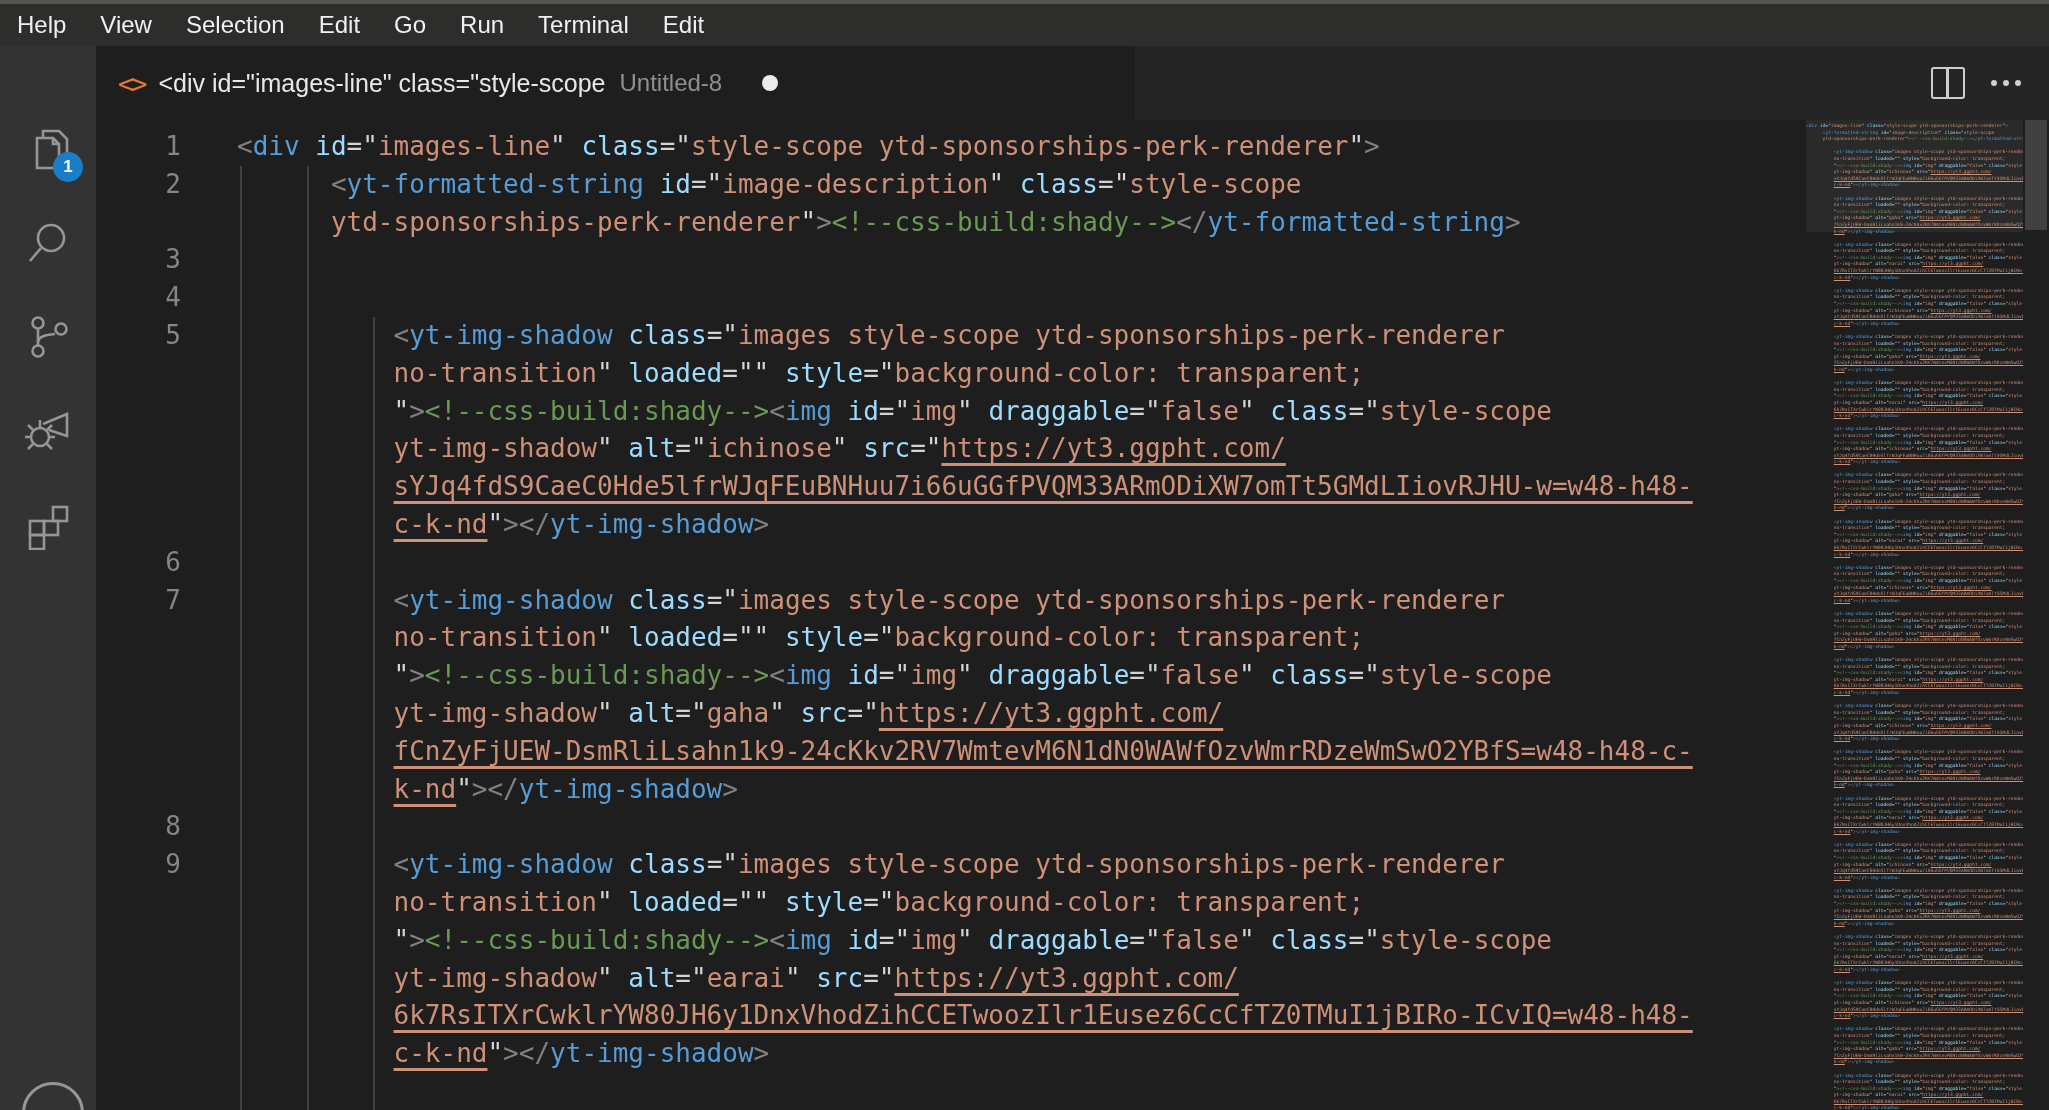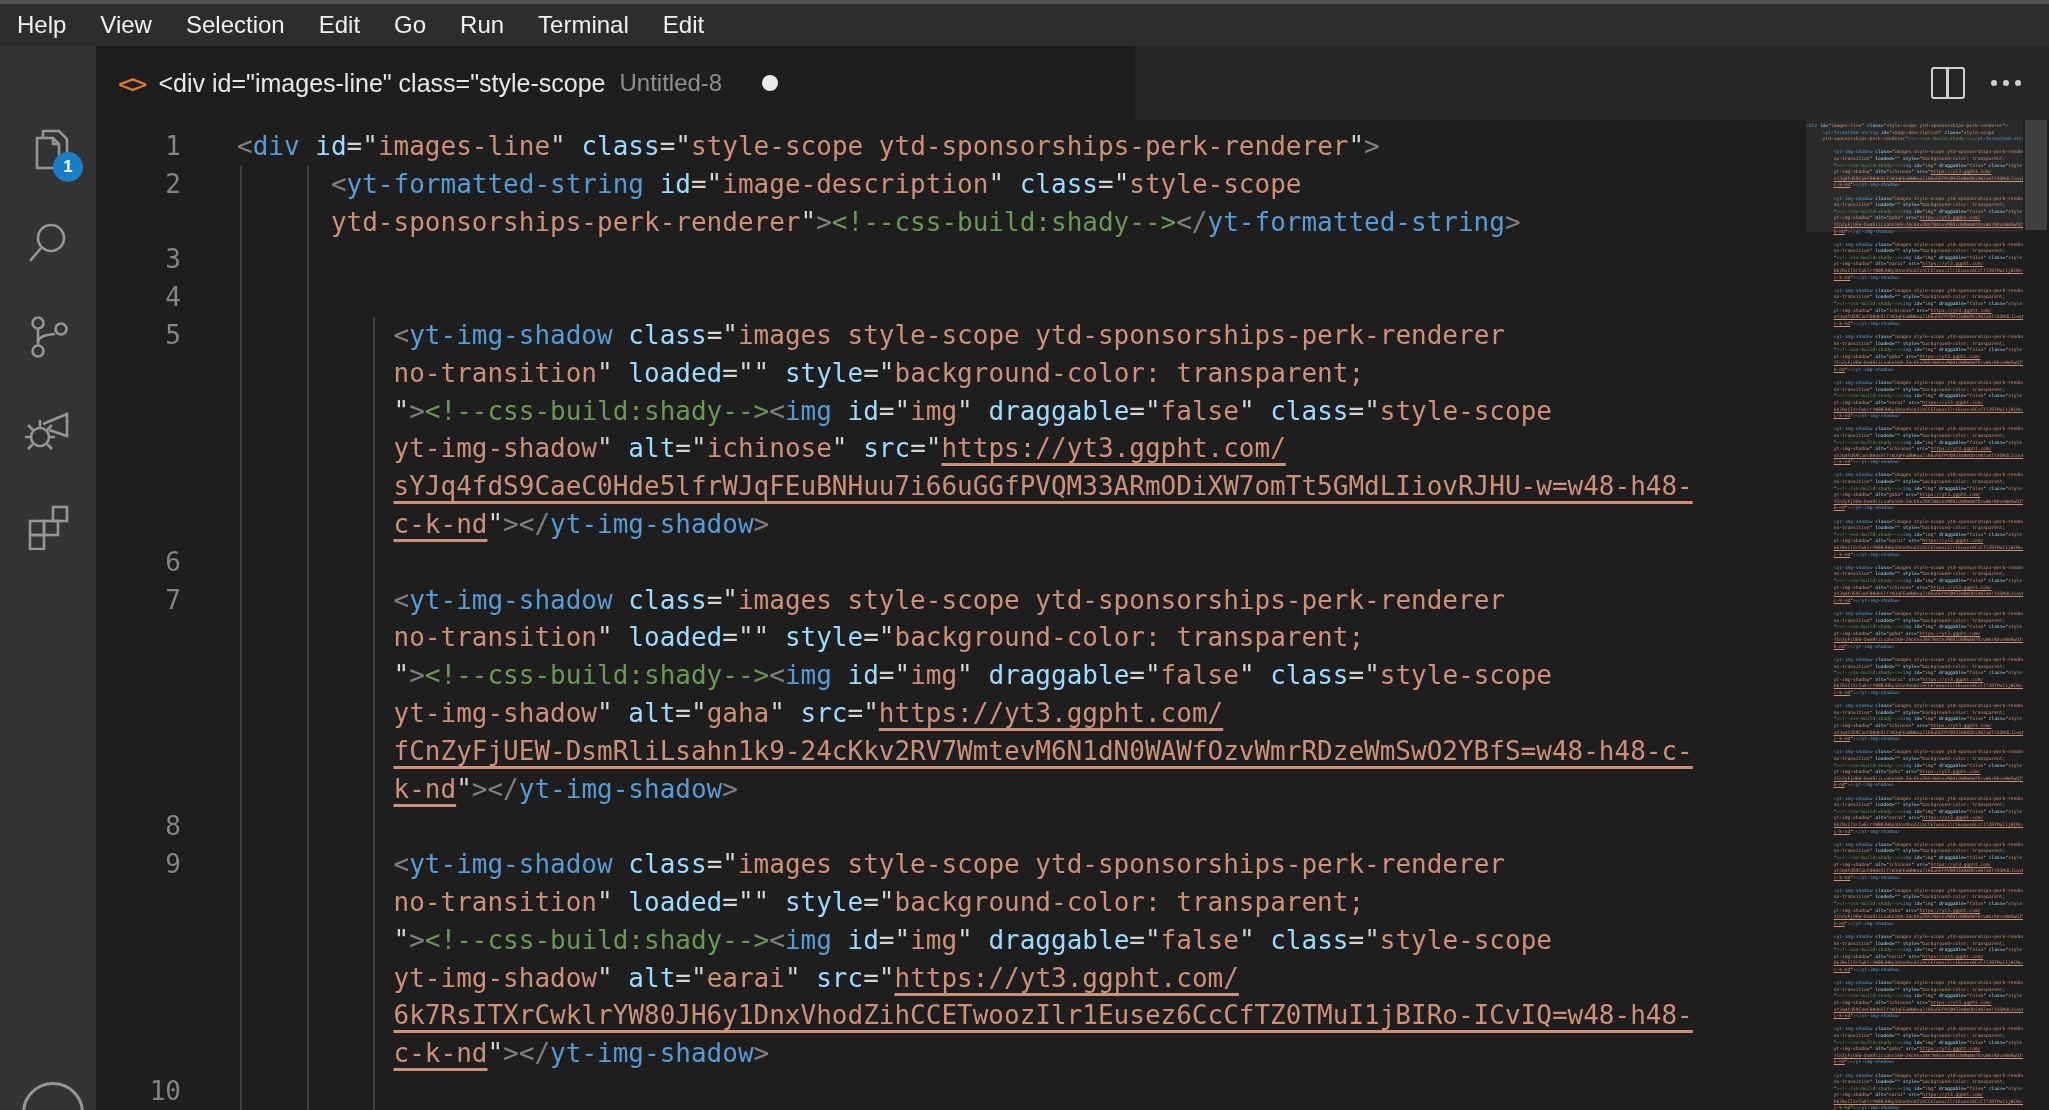--- a/index.html
+++ b/index.html
@@ -151,21 +151,20 @@
           <div class="crow"><span class="gut"></span><span class="txt" style="padding-left: 10ch;"><span class="tok-s">yt-img-shadow</span><span class="tok-q">"</span><span class="tok-d"> </span><span class="tok-a">alt</span><span class="tok-eq">=</span><span class="tok-q">"</span><span class="tok-s">gaha</span><span class="tok-q">"</span><span class="tok-d"> </span><span class="tok-a">src</span><span class="tok-eq">=</span><span class="tok-q">"</span><span class="tok-u">https://yt3.ggpht.com/</span></span></div>
           <div class="crow"><span class="gut"></span><span class="txt" style="padding-left: 10ch;"><span class="tok-u">fCnZyFjUEW-DsmRliLsahn1k9-24cKkv2RV7WmtevM6N1dN0WAWfOzvWmrRDzeWmSwO2YBfS=w48-h48-c-</span></span></div>
           <div class="crow"><span class="gut"></span><span class="txt" style="padding-left: 10ch;"><span class="tok-u">k-nd</span><span class="tok-q">"</span><span class="tok-p">&gt;</span><span class="tok-p">&lt;/</span><span class="tok-t">yt-img-shadow</span><span class="tok-p">&gt;</span></span></div>
           <div class="crow"><span class="gut">8</span><span class="txt" style="padding-left: 0ch;"></span></div>
           <div class="crow"><span class="gut">9</span><span class="txt" style="padding-left: 10ch;"><span class="tok-p">&lt;</span><span class="tok-t">yt-img-shadow</span><span class="tok-d"> </span><span class="tok-a">class</span><span class="tok-eq">=</span><span class="tok-q">"</span><span class="tok-s">images style-scope ytd-sponsorships-perk-renderer</span></span></div>
           <div class="crow"><span class="gut"></span><span class="txt" style="padding-left: 10ch;"><span class="tok-s">no-transition</span><span class="tok-q">"</span><span class="tok-d"> </span><span class="tok-a">loaded</span><span class="tok-eq">=</span><span class="tok-q">""</span><span class="tok-d"> </span><span class="tok-a">style</span><span class="tok-eq">=</span><span class="tok-q">"</span><span class="tok-s">background-color: transparent;</span></span></div>
           <div class="crow"><span class="gut"></span><span class="txt" style="padding-left: 10ch;"><span class="tok-q">"</span><span class="tok-p">&gt;</span><span class="tok-c">&lt;!--css-build:shady--&gt;</span><span class="tok-p">&lt;</span><span class="tok-t">img</span><span class="tok-d"> </span><span class="tok-a">id</span><span class="tok-eq">=</span><span class="tok-q">"</span><span class="tok-s">img</span><span class="tok-q">"</span><span class="tok-d"> </span><span class="tok-a">draggable</span><span class="tok-eq">=</span><span class="tok-q">"</span><span class="tok-s">false</span><span class="tok-q">"</span><span class="tok-d"> </span><span class="tok-a">class</span><span class="tok-eq">=</span><span class="tok-q">"</span><span class="tok-s">style-scope</span></span></div>
           <div class="crow"><span class="gut"></span><span class="txt" style="padding-left: 10ch;"><span class="tok-s">yt-img-shadow</span><span class="tok-q">"</span><span class="tok-d"> </span><span class="tok-a">alt</span><span class="tok-eq">=</span><span class="tok-q">"</span><span class="tok-s">earai</span><span class="tok-q">"</span><span class="tok-d"> </span><span class="tok-a">src</span><span class="tok-eq">=</span><span class="tok-q">"</span><span class="tok-u">https://yt3.ggpht.com/</span></span></div>
           <div class="crow"><span class="gut"></span><span class="txt" style="padding-left: 10ch;"><span class="tok-u">6k7RsITXrCwklrYW80JH6y1DnxVhodZihCCETwoozIlr1Eusez6CcCfTZ0TMuI1jBIRo-ICvIQ=w48-h48-</span></span></div>
           <div class="crow"><span class="gut"></span><span class="txt" style="padding-left: 10ch;"><span class="tok-u">c-k-nd</span><span class="tok-q">"</span><span class="tok-p">&gt;</span><span class="tok-p">&lt;/</span><span class="tok-t">yt-img-shadow</span><span class="tok-p">&gt;</span></span></div>
-          <div class="crow"><span class="gut">10</span><span class="txt" style="padding-left: 0ch;"></span></div>
         </div>
       <div id="minimap-slider"></div>
       <div id="minimap">
           <div class="mrow"><span class="txt" style="padding-left: 0ch;"><span class="tok-p">&lt;</span><span class="tok-t">div</span><span class="tok-d"> </span><span class="tok-a">id</span><span class="tok-eq">=</span><span class="tok-q">"</span><span class="tok-s">images-line</span><span class="tok-q">"</span><span class="tok-d"> </span><span class="tok-a">class</span><span class="tok-eq">=</span><span class="tok-q">"</span><span class="tok-s">style-scope ytd-sponsorships-perk-renderer</span><span class="tok-q">"</span><span class="tok-p">&gt;</span></span></div>
           <div class="mrow"><span class="txt" style="padding-left: 6ch;"><span class="tok-p">&lt;</span><span class="tok-t">yt-formatted-string</span><span class="tok-d"> </span><span class="tok-a">id</span><span class="tok-eq">=</span><span class="tok-q">"</span><span class="tok-s">image-description</span><span class="tok-q">"</span><span class="tok-d"> </span><span class="tok-a">class</span><span class="tok-eq">=</span><span class="tok-q">"</span><span class="tok-s">style-scope</span></span></div>
           <div class="mrow"><span class="txt" style="padding-left: 6ch;"><span class="tok-s">ytd-sponsorships-perk-renderer</span><span class="tok-q">"</span><span class="tok-p">&gt;</span><span class="tok-c">&lt;!--css-build:shady--&gt;</span><span class="tok-p">&lt;/</span><span class="tok-t">yt-formatted-string</span></span></div>
           <div class="mrow"><span class="txt" style="padding-left: 0ch;"></span></div>
           <div class="mrow"><span class="txt" style="padding-left: 10ch;"><span class="tok-p">&lt;</span><span class="tok-t">yt-img-shadow</span><span class="tok-d"> </span><span class="tok-a">class</span><span class="tok-eq">=</span><span class="tok-q">"</span><span class="tok-s">images style-scope ytd-sponsorships-perk-renderer</span></span></div>
           <div class="mrow"><span class="txt" style="padding-left: 10ch;"><span class="tok-s">no-transition</span><span class="tok-q">"</span><span class="tok-d"> </span><span class="tok-a">loaded</span><span class="tok-eq">=</span><span class="tok-q">""</span><span class="tok-d"> </span><span class="tok-a">style</span><span class="tok-eq">=</span><span class="tok-q">"</span><span class="tok-s">background-color: transparent;</span></span></div>
           <div class="mrow"><span class="txt" style="padding-left: 10ch;"><span class="tok-q">"</span><span class="tok-p">&gt;</span><span class="tok-c">&lt;!--css-build:shady--&gt;</span><span class="tok-p">&lt;</span><span class="tok-t">img</span><span class="tok-d"> </span><span class="tok-a">id</span><span class="tok-eq">=</span><span class="tok-q">"</span><span class="tok-s">img</span><span class="tok-q">"</span><span class="tok-d"> </span><span class="tok-a">draggable</span><span class="tok-eq">=</span><span class="tok-q">"</span><span class="tok-s">false</span><span class="tok-q">"</span><span class="tok-d"> </span><span class="tok-a">class</span><span class="tok-eq">=</span><span class="tok-q">"</span><span class="tok-s">style-scope</span></span></div>

